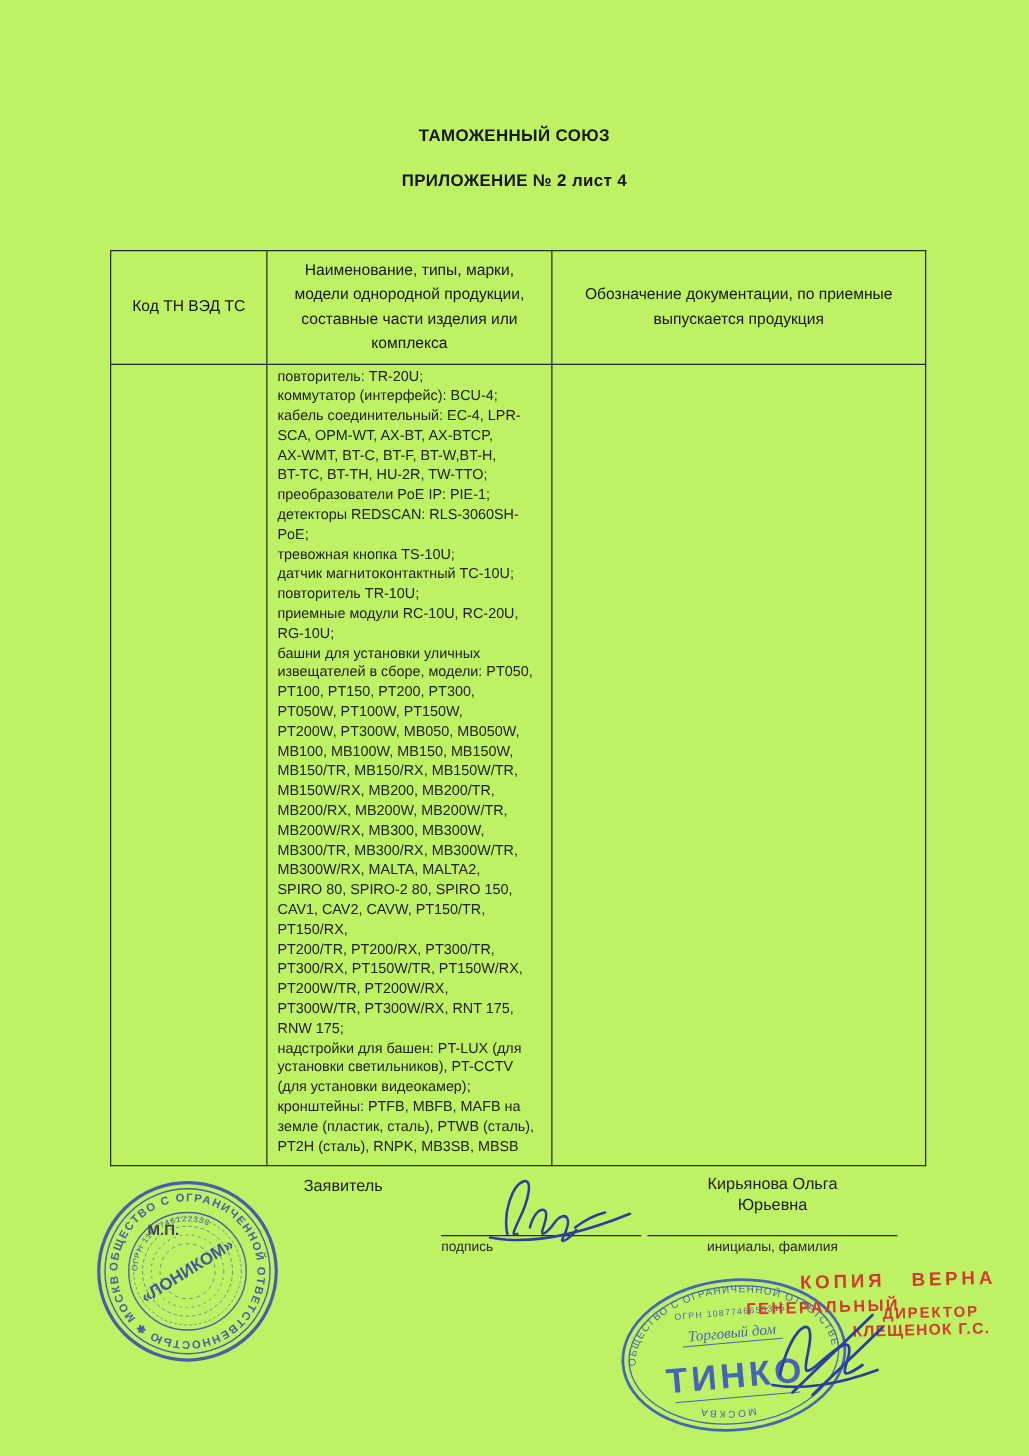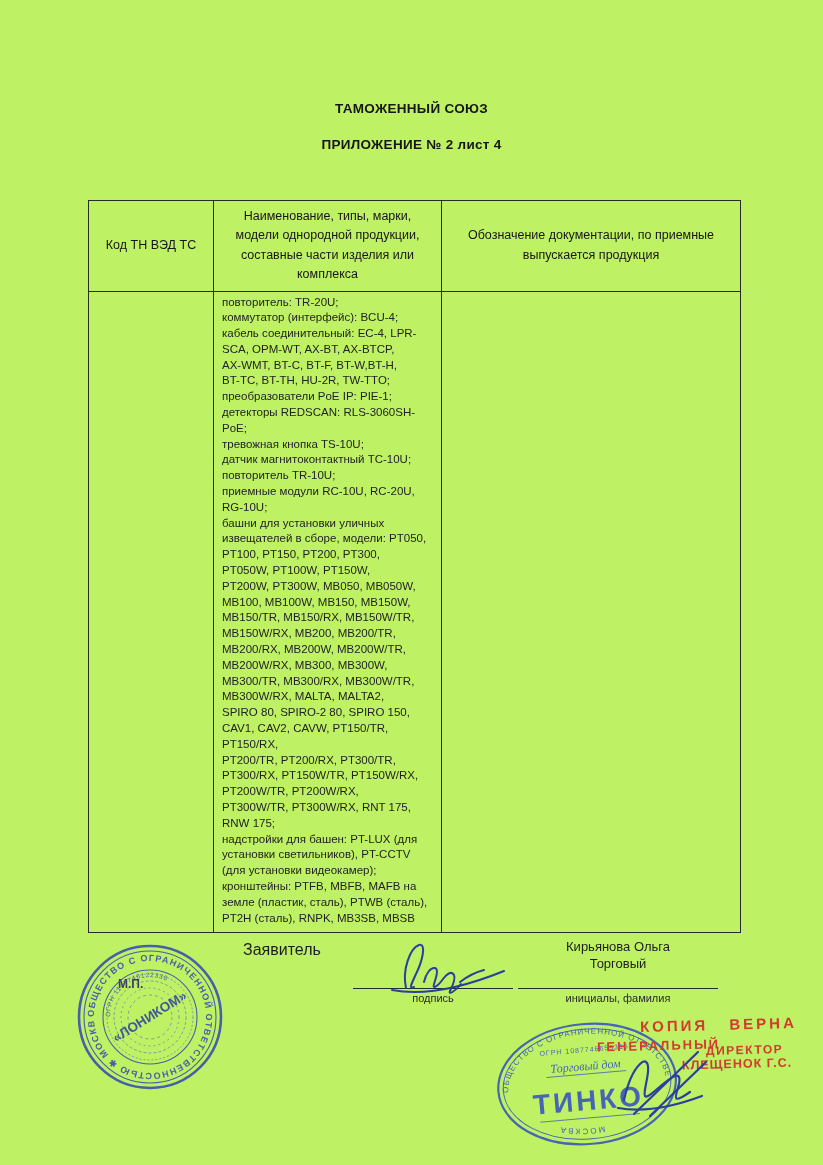--- a/index.html
+++ b/index.html
@@ -58,34 +58,33 @@
     line-height: 15.8px;
     padding: 3px 6px 6px 8px;
     white-space: pre-line;
     color: #222222;
   }
 
   
   .applicant-label {
     position: absolute;
     left: 243px; top: 941px;
-    font-size: 16px;
+    font-size: 13px;
     color: #1d1d1d;
   }
   .sig-line {
     position: absolute;
     left: 353px; top: 988px;
     width: 160px;
     border-top: 1.6px solid #2a2a2a;
   }
   .sig-caption {
     position: absolute;
     left: 353px; top: 992px;
     width: 160px;
-    text-align: center;
     font-size: 11px;
     color: #2a2a2a;
   }
   .name-block {
     position: absolute;
     left: 518px; top: 938px;
     width: 200px;
     text-align: center;
     font-size: 13px;
     line-height: 17px;
@@ -219,21 +218,21 @@
       </tr>
     </tbody>
   </table>
 
   <div class="applicant-label">Заявитель</div>
 
   <div class="sig-line"></div>
   <div class="sig-caption">подпись</div>
 
   <div class="name-block">Кирьянова Ольга
-Торговый</div>
+Юрьевна</div>
   <div class="name-line"></div>
   <div class="name-caption">инициалы, фамилия</div>
 
   <div class="mp-label">М.П.</div>
 
   <div class="sig-main-wrap">
     <svg width="150" height="58" viewBox="0 0 150 58">
       <g fill="none" stroke="#2b3f9e" stroke-width="2" stroke-linecap="round">
         <path d="M34,50 C30,32 38,10 47,7 C55,5 50,24 44,36 C40,45 36,52 42,49"></path>
         <path d="M52,44 C54,35 59,29 63,30 C67,31 64,40 62,46 C60,52 66,48 71,41 C75,35 80,33 82,37 C84,41 80,49 78,53 C76,57 83,54 89,46"></path>

